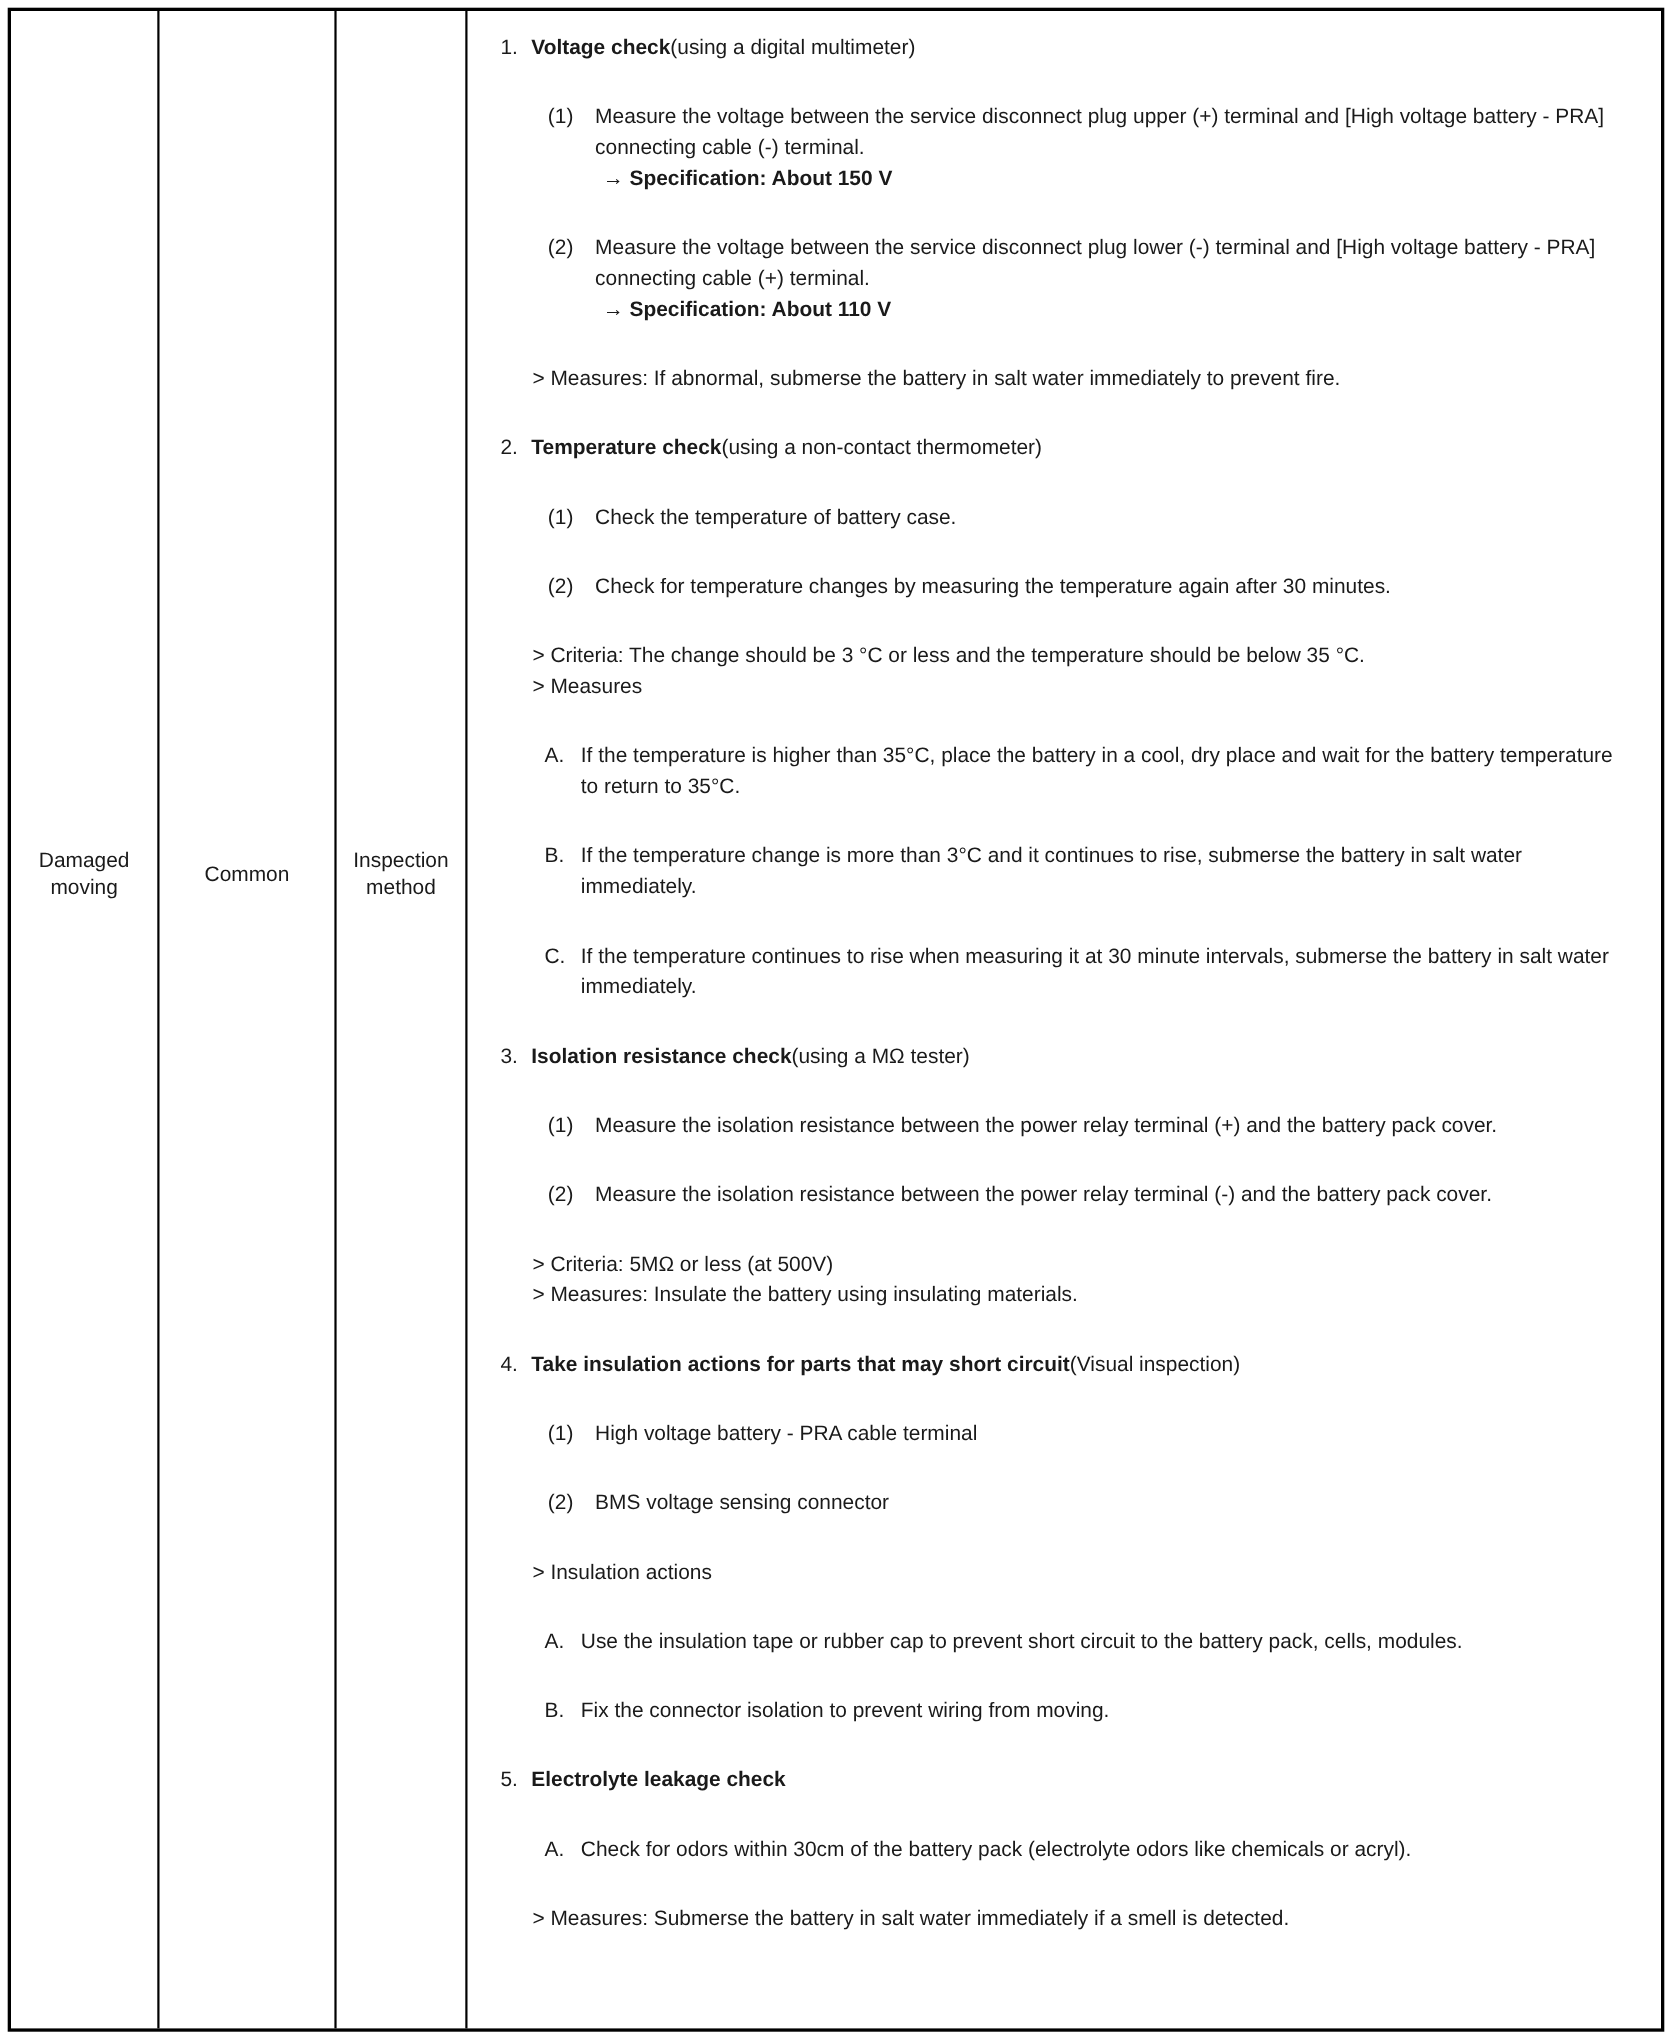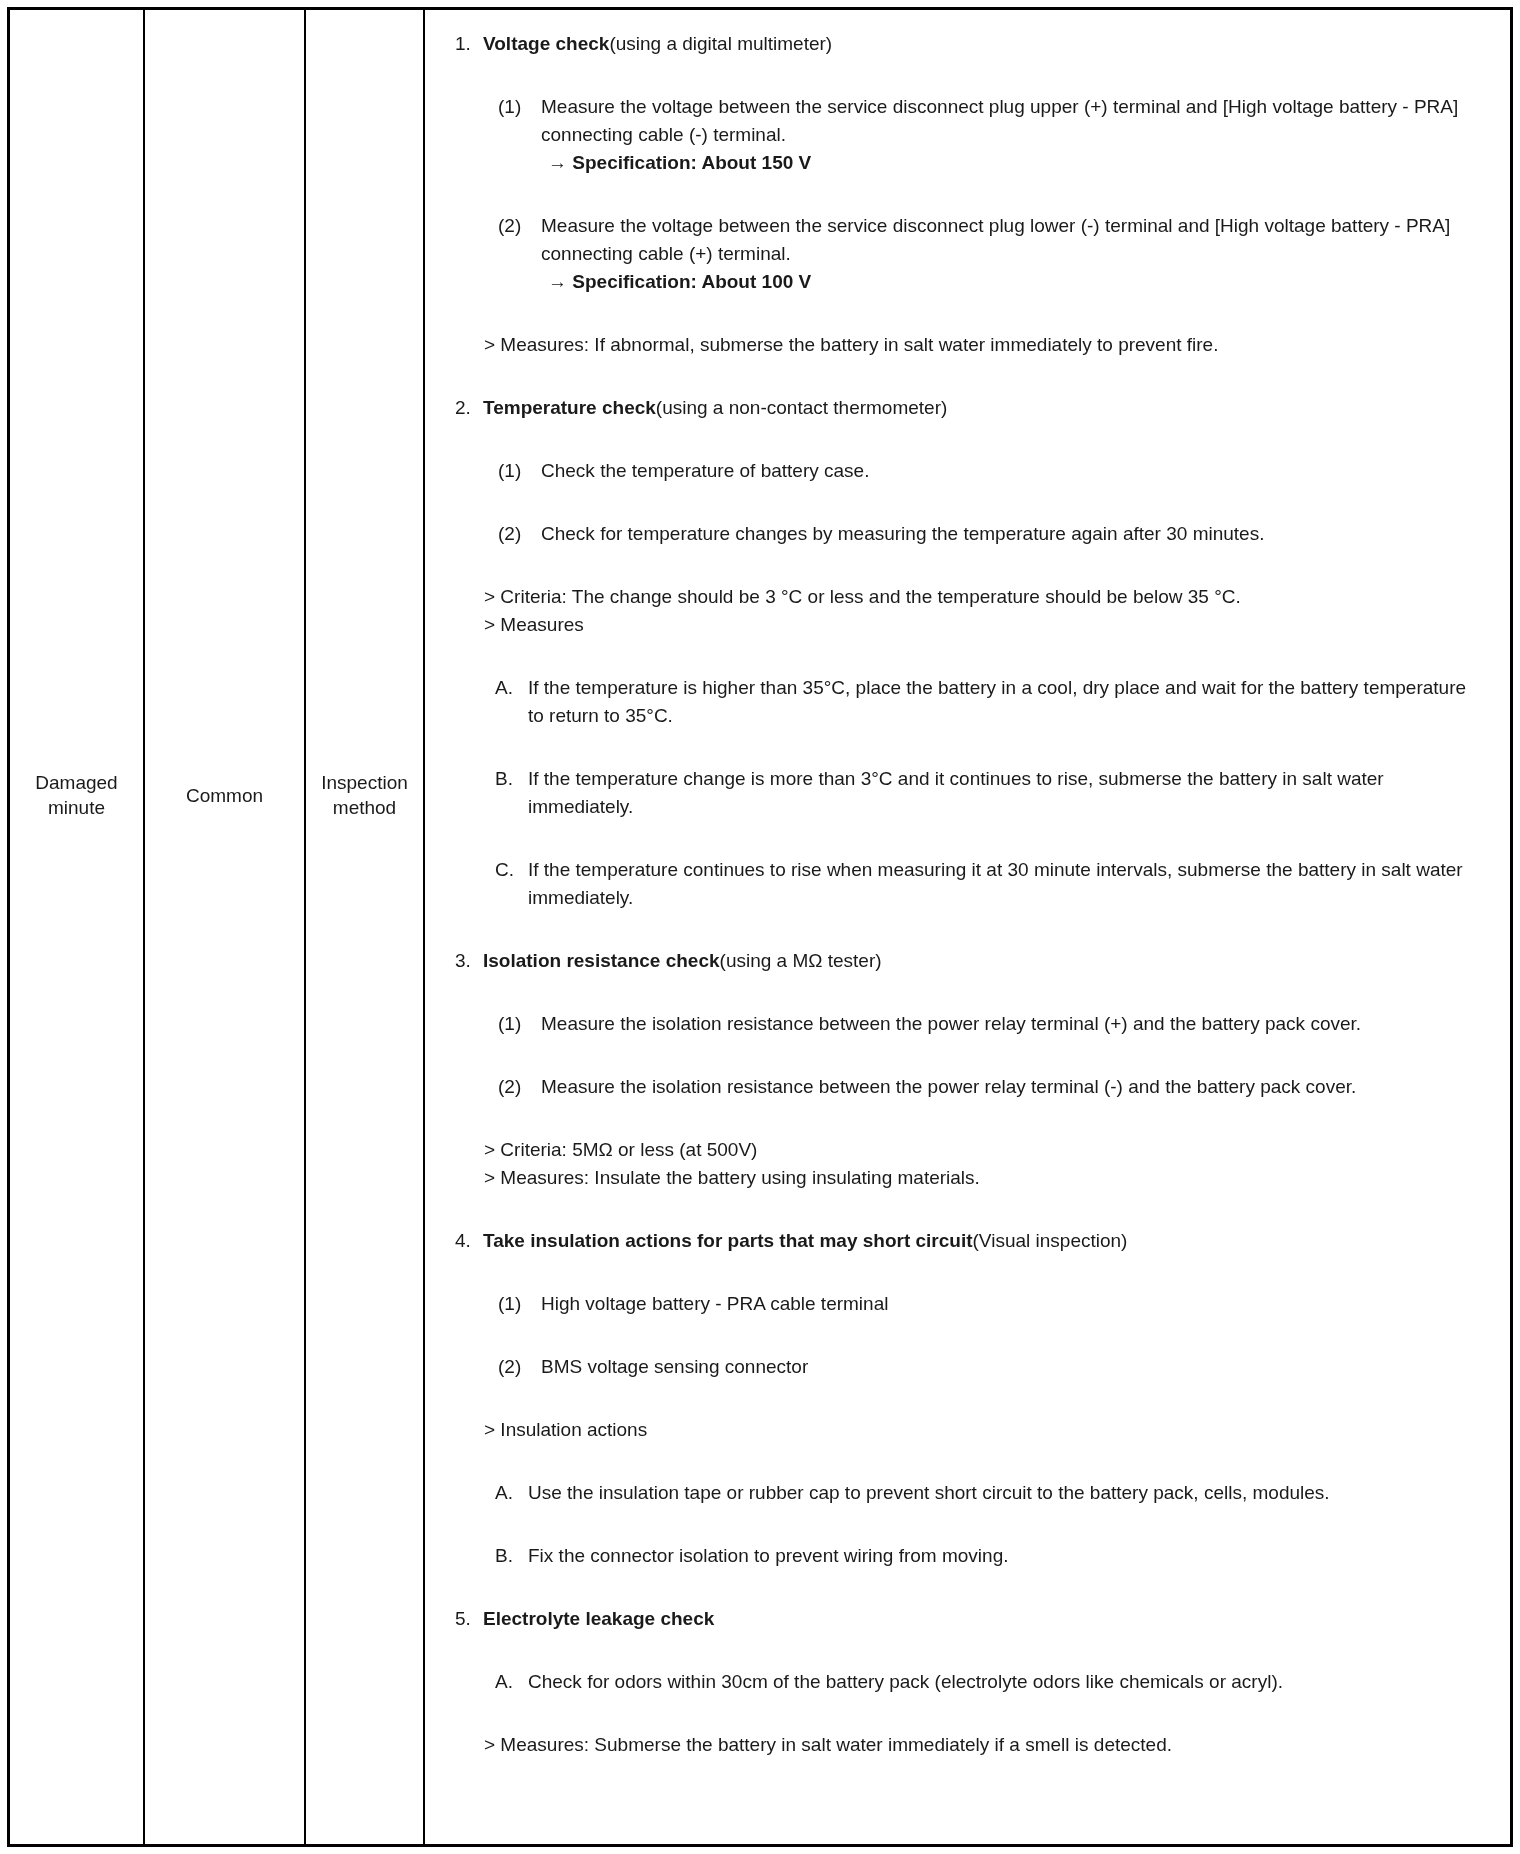--- a/index.html
+++ b/index.html
@@ -67,41 +67,41 @@
   .spec b { font-weight: bold; }
 
   .note { margin-left: 29px; }
   .note-line { }
 </style>
 </head>
 <body>
 
 <div class="page">
   <div class="cell label-cell c1">
-    <span>Damaged minute</span>
+    <span>Damaged moving</span>
   </div>
   <div class="cell label-cell c2">
     <span>Common</span>
   </div>
   <div class="cell label-cell c3">
     <span>Inspection method</span>
   </div>
   <div class="cell c4">
 
   <div class="blk heading">
         <span class="num">1.</span>
         <span class="htxt"><b>Voltage check</b><span>(using a digital multimeter)</span></span>
       </div>
       <div class="blk step">
         <span class="label">(1)</span>
         <span class="txt"><span>Measure the voltage between the service disconnect plug upper (+) terminal and [High voltage battery - PRA] connecting cable (-) terminal.</span><span class="spec"><span class="">→ </span><b>Specification: About 150 V</b></span></span>
       </div>
       <div class="blk step">
         <span class="label">(2)</span>
-        <span class="txt"><span>Measure the voltage between the service disconnect plug lower (-) terminal and [High voltage battery - PRA] connecting cable (+) terminal.</span><span class="spec"><span class="">→ </span><b>Specification: About 100 V</b></span></span>
+        <span class="txt"><span>Measure the voltage between the service disconnect plug lower (-) terminal and [High voltage battery - PRA] connecting cable (+) terminal.</span><span class="spec"><span class="">→ </span><b>Specification: About 110 V</b></span></span>
       </div>
       <div class="blk note">
         <div class="note-line">&gt; Measures: If abnormal, submerse the battery in salt water immediately to prevent fire.</div>
       </div>
       <div class="blk heading">
         <span class="num">2.</span>
         <span class="htxt"><b>Temperature check</b><span>(using a non-contact thermometer)</span></span>
       </div>
       <div class="blk step">
         <span class="label">(1)</span>

